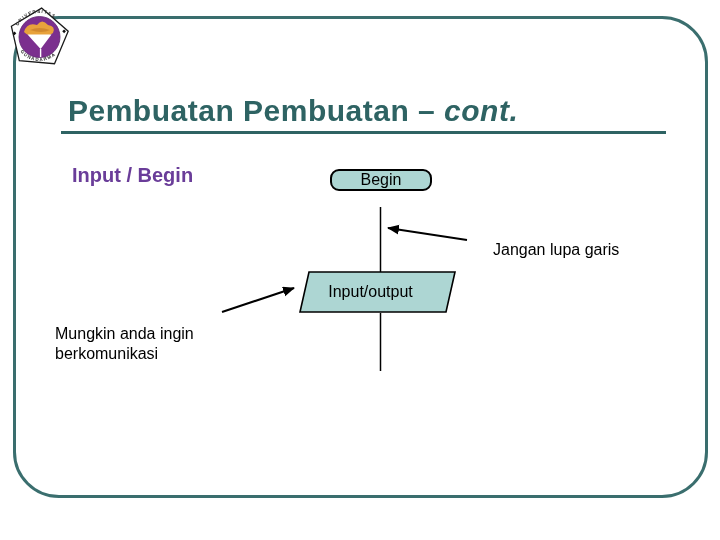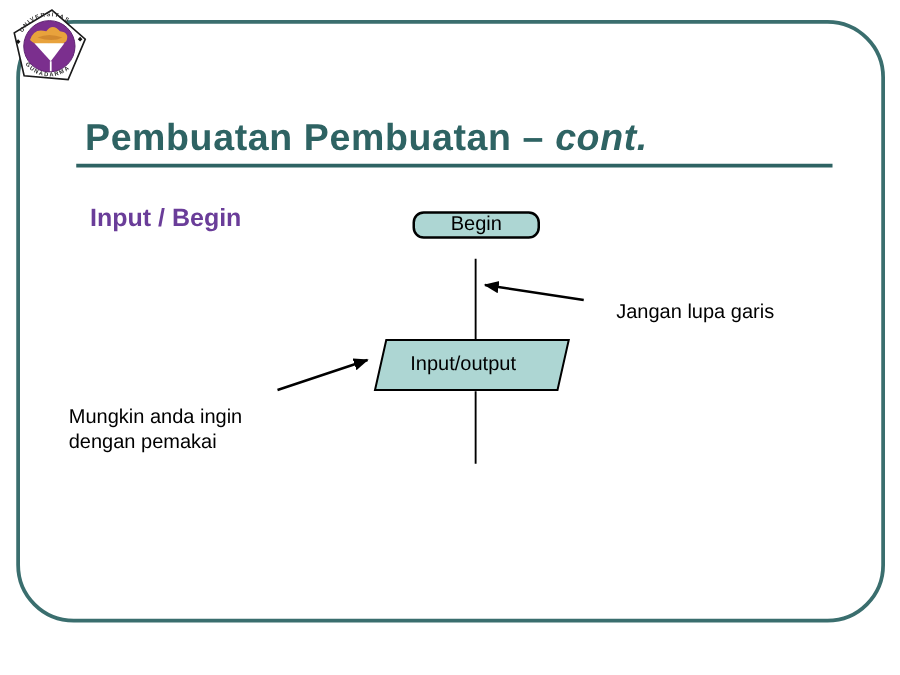--- a/index.html
+++ b/index.html
@@ -115,16 +115,16 @@
   </svg>
 
   <div class="io-label">
       <span>Input/output</span>
     </div>
 
   <div class="note-right">Jangan lupa garis</div>
 
   <div class="note-left">
     <div>Mungkin anda ingin</div>
-    <div>dengan pemakai</div>
+    <div>berkomunikasi</div>
   </div>
 
 </div>
 
 </body></html>

